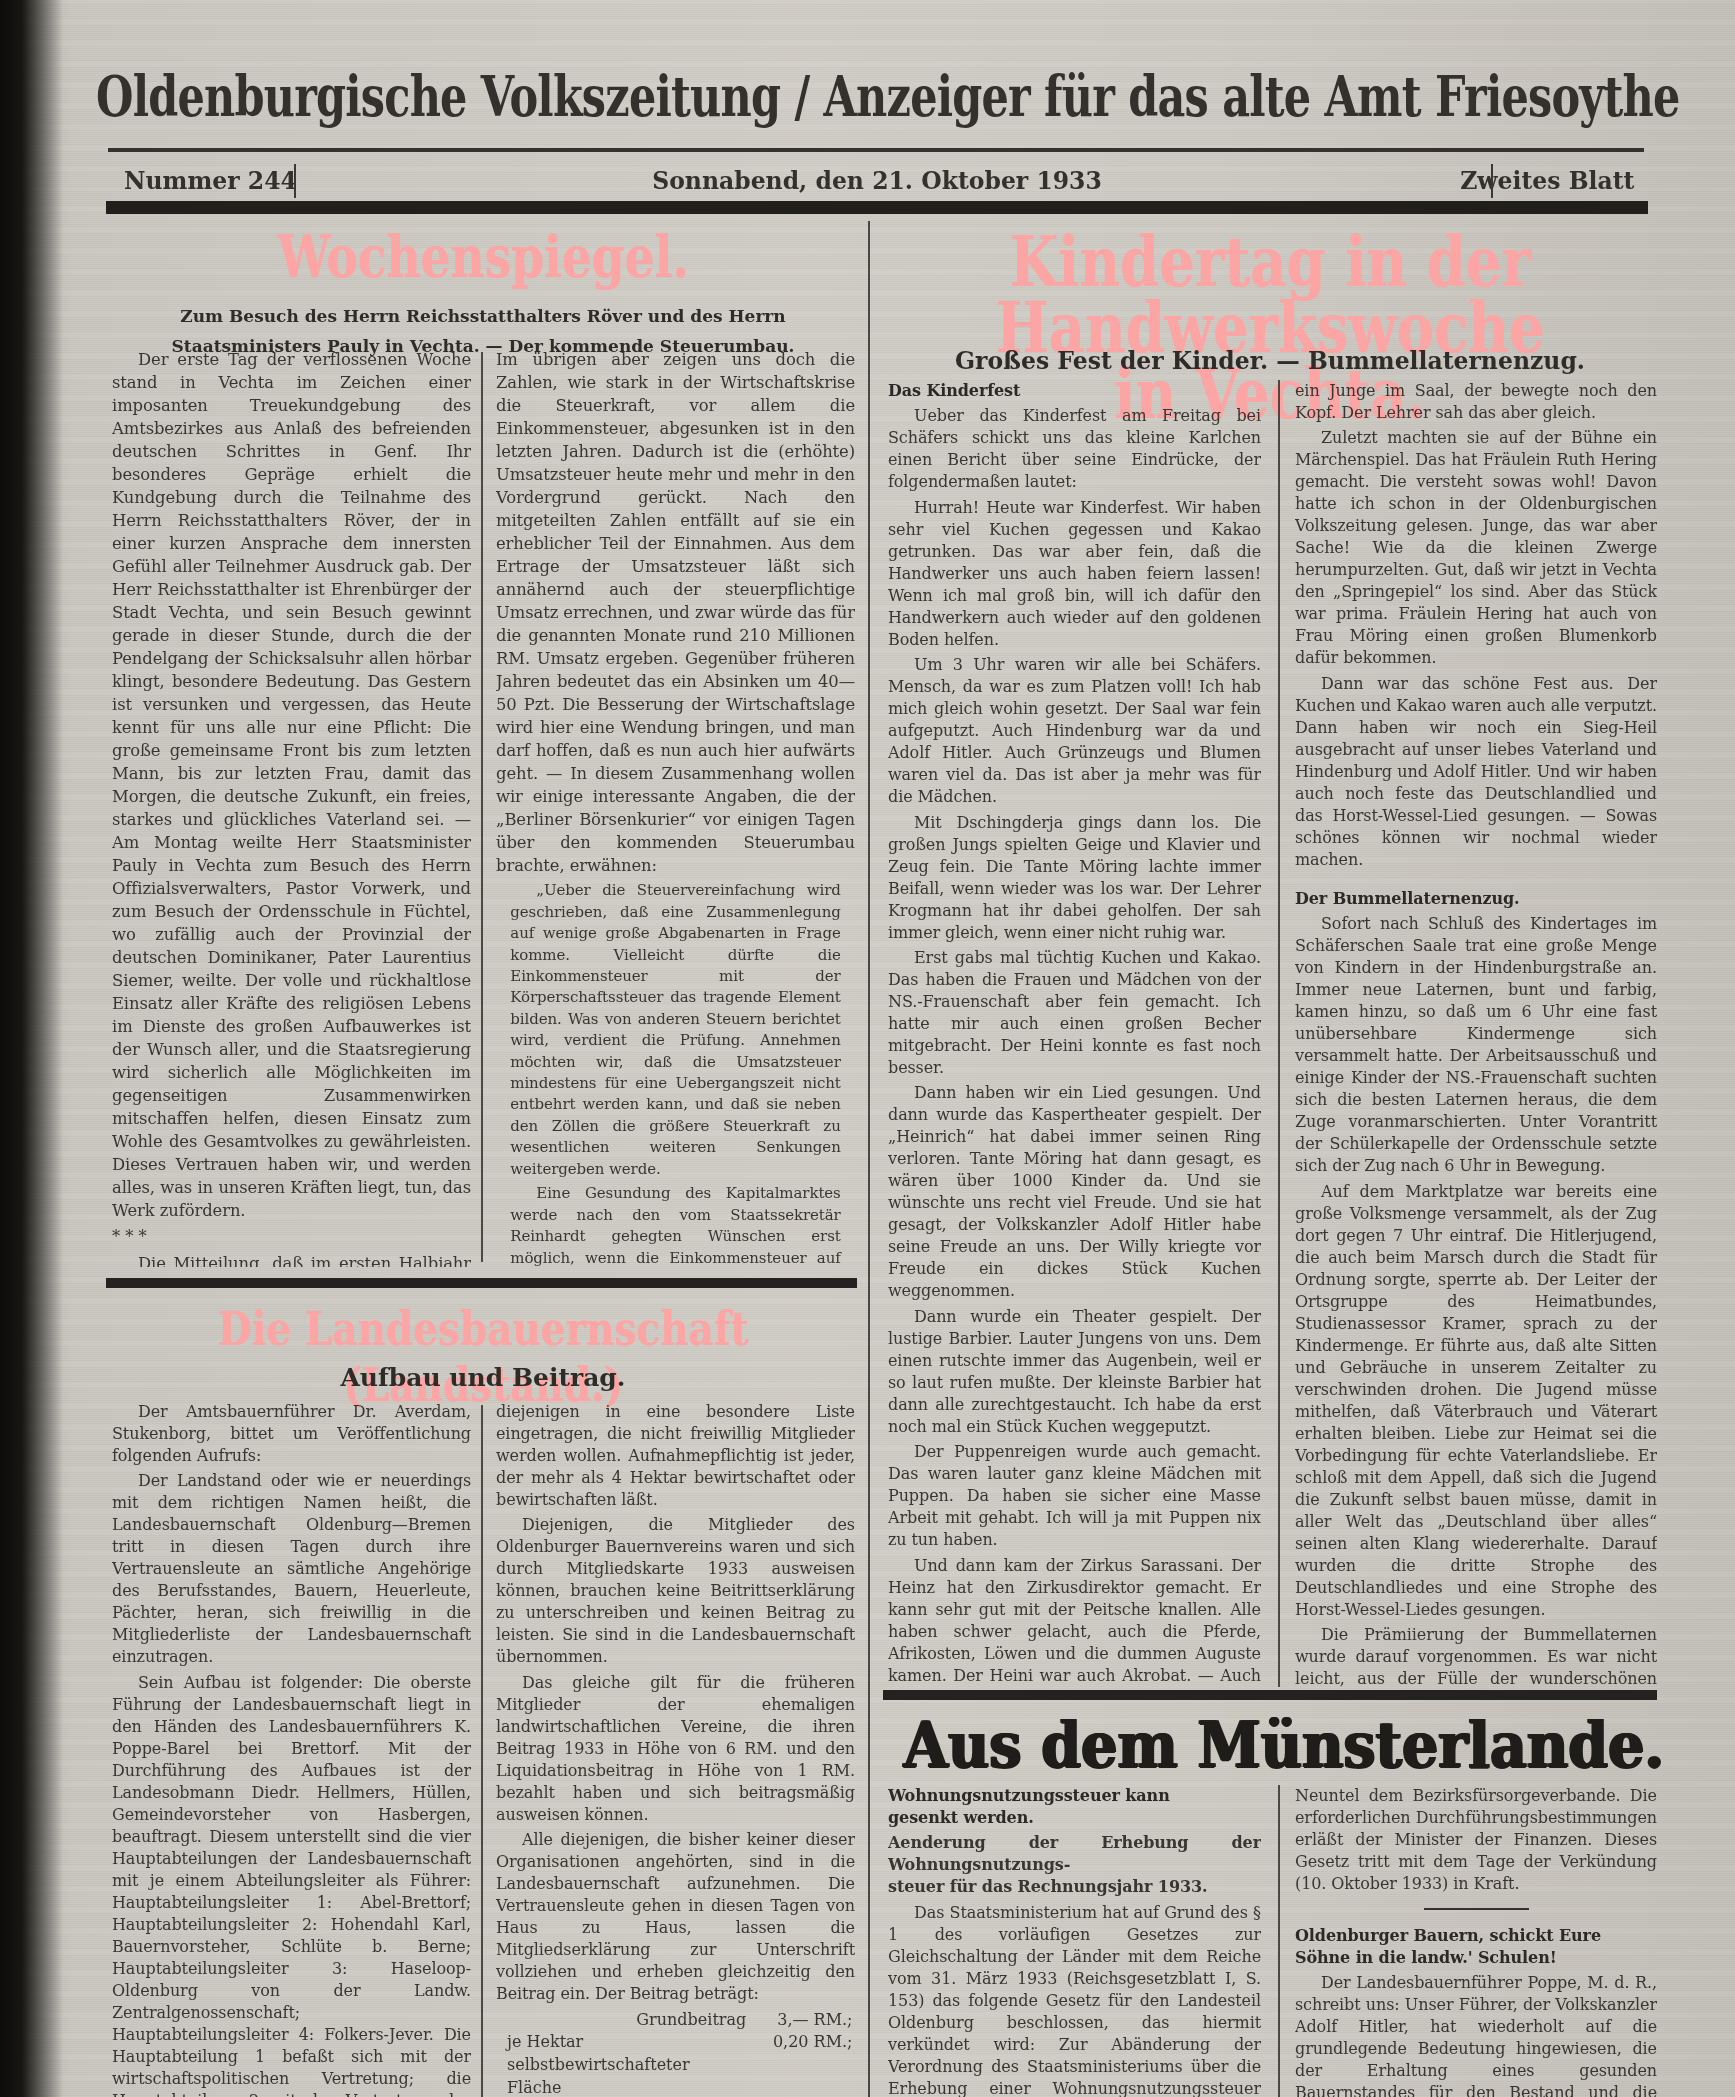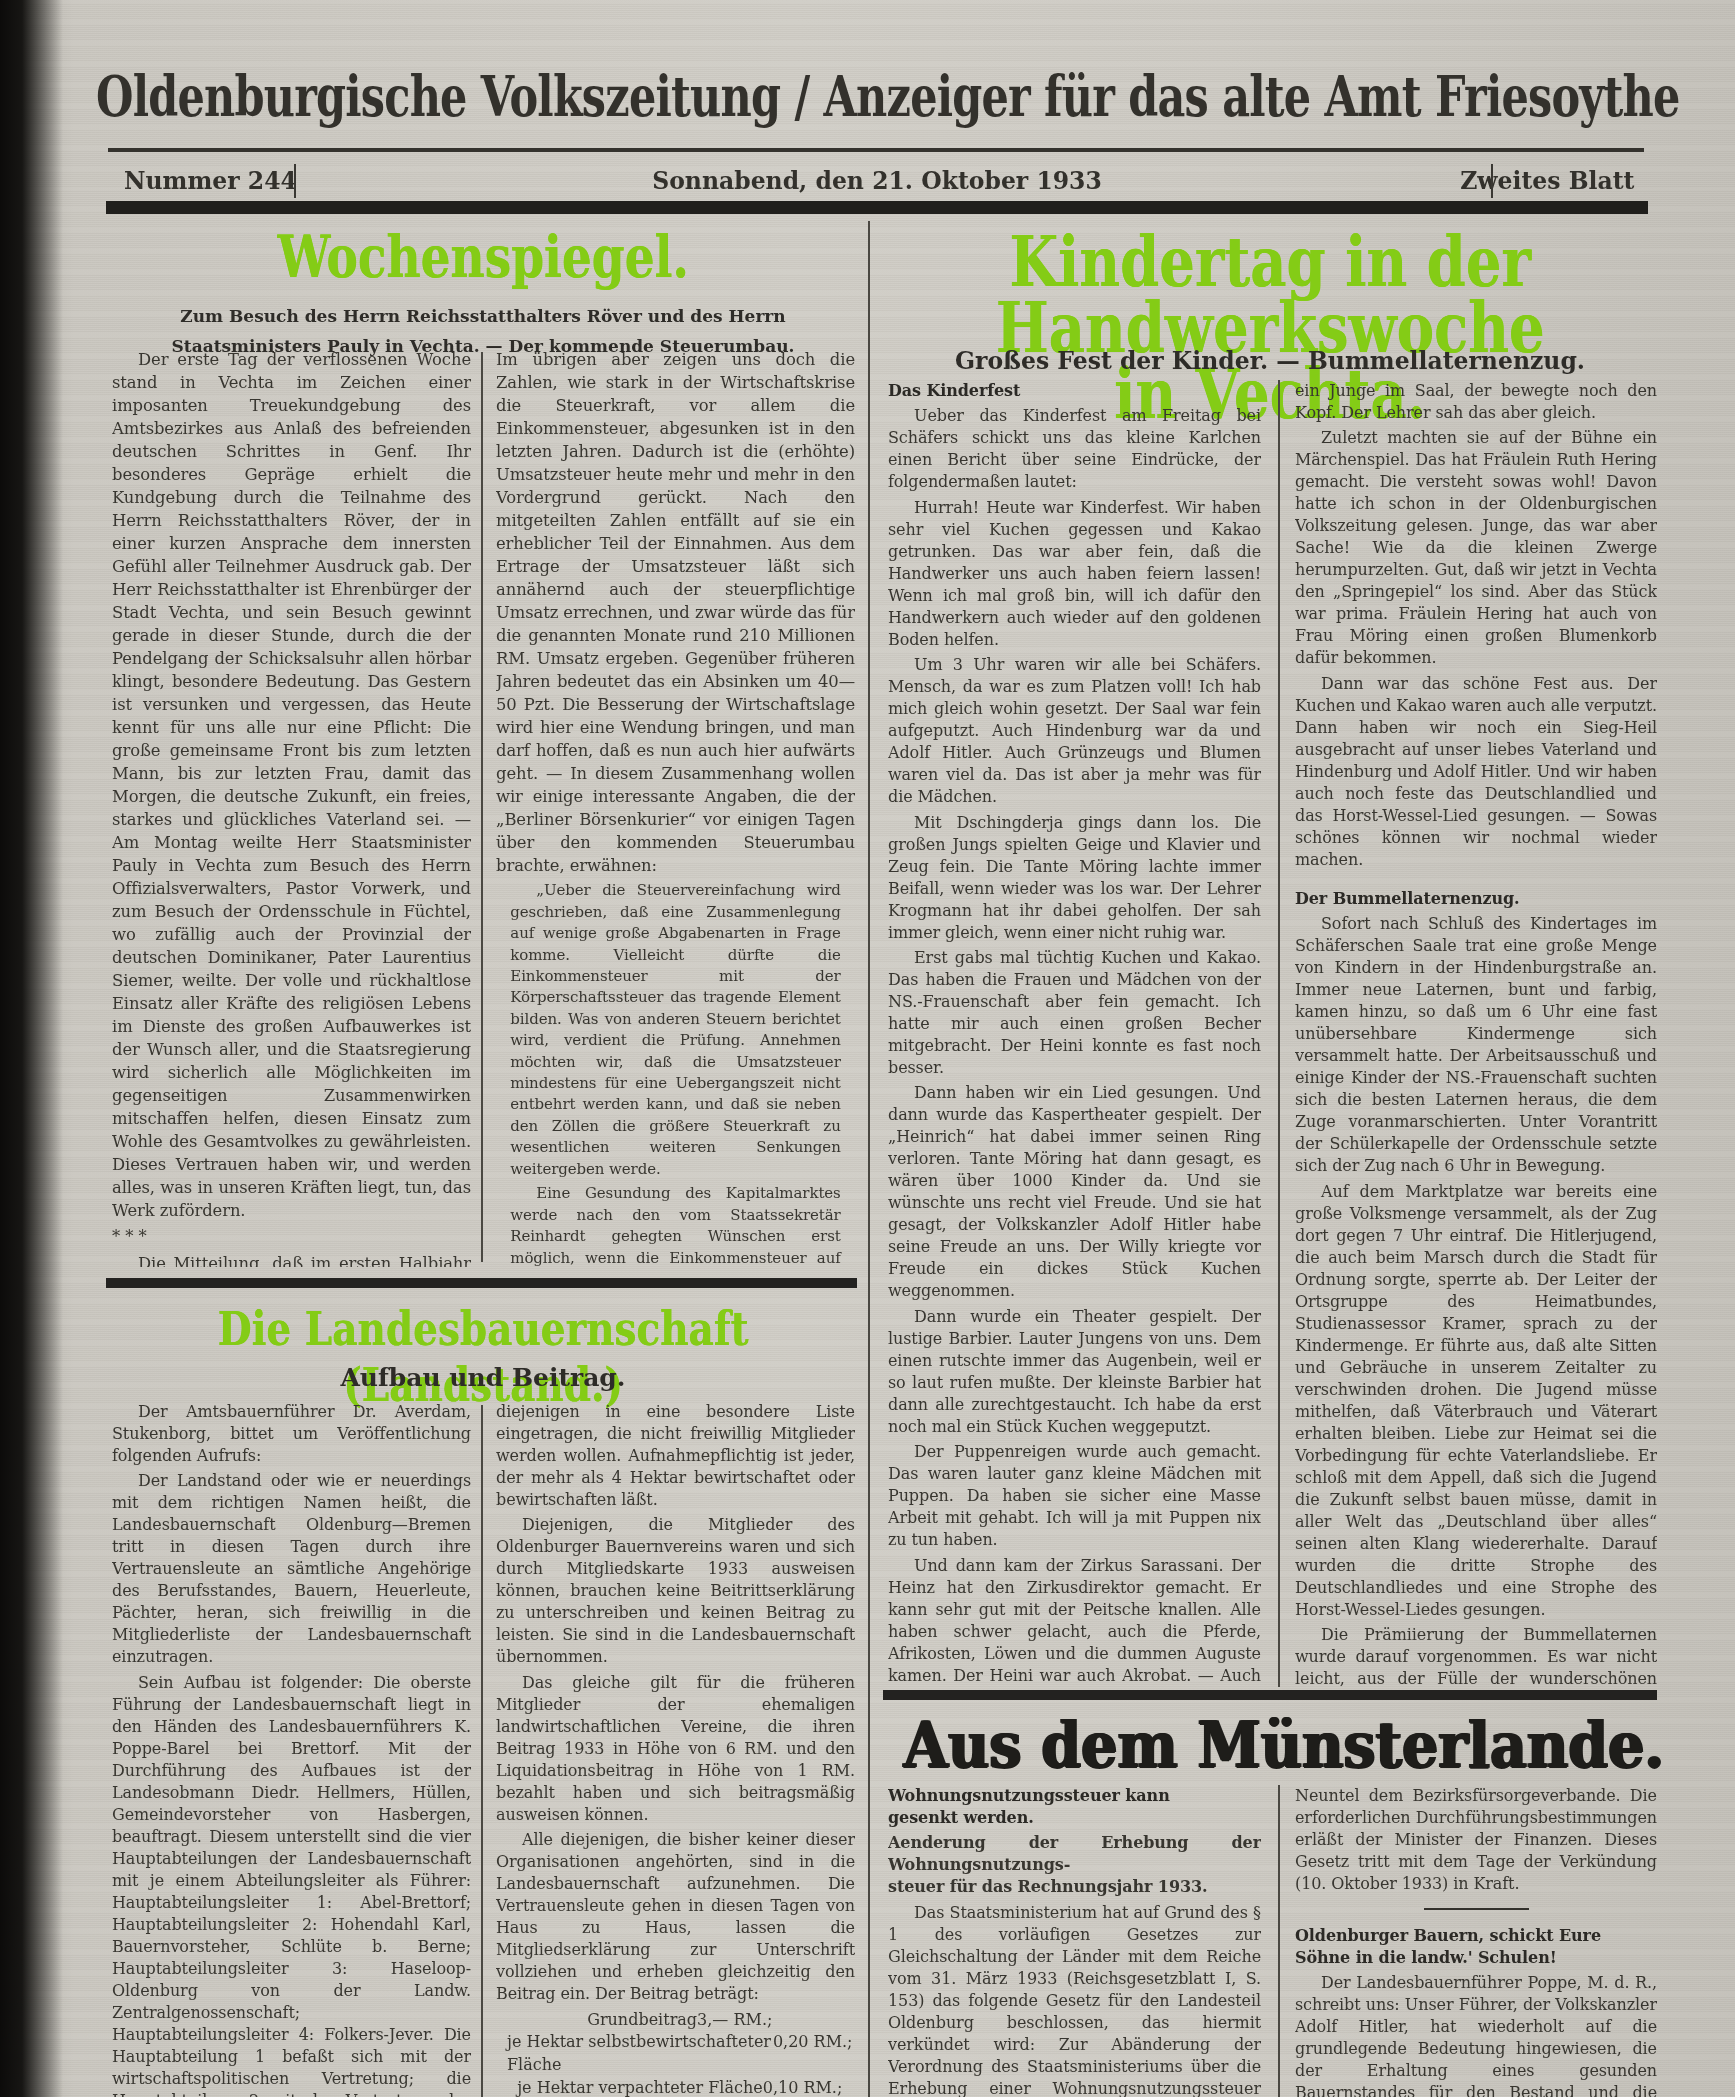--- a/index.html
+++ b/index.html
@@ -19,37 +19,37 @@
   .rule-med{position:absolute;height:10px;background:#232220;}
 
   .dateline{position:absolute;left:107px;top:164px;width:1540px;height:34px;font-weight:bold;font-size:23.5px;color:#33312c;}
   .dl-issue{position:absolute;left:17px;top:3.4px;text-align:center;}
   .dl-date{position:absolute;left:0;right:0;top:3.4px;text-align:center;}
   .dl-edition{position:absolute;right:12.6px;top:3.4px;}
   .dl-sep{position:absolute;top:0;width:1.7px;height:34px;background:#3a3833;}
 
   .vrule{position:absolute;width:1.7px;background:#4a4842;}
 
-  .sec-title{position:absolute;text-align:center;font-weight:bold;color:#84cc16;}
+  .sec-title{position:absolute;text-align:center;font-weight:bold;color:#fca5a5;}
   .sec-title .tform{display:inline-block;transform:scaleY(1.22);transform-origin:top center;white-space:pre-line;}
   .sec-subtitle{position:absolute;text-align:center;font-weight:bold;color:#2e2c28;}
 
   .col{position:absolute;overflow:hidden;}
   .col p{font-size:16.4px;line-height:23px;text-align:justify;text-indent:26px;
          margin:0 0 3.4px 0;letter-spacing:-0.1px;}
   .col-sm p{font-size:16px;line-height:22px;}
   .noindent-first p:first-child{text-indent:0;}
   .quote-block{display:block;padding:0 14.3px;}
   .quote-block p{font-size:15px;line-height:21.4px;}
   .subhead{font-size:26px;line-height:30px;font-weight:bold;text-align:center;text-indent:0!important;
            margin:4.2px 0 11px 0;color:#2b2925;}
   .subhead-lg{font-size:28.5px;line-height:34px;}
   .subsub{font-size:19px;line-height:24px;font-weight:bold;text-align:center;text-indent:0!important;margin:2.5px 0 11.7px 0;}
   .asterisks{text-align:center;text-indent:0!important;font-size:22.7px;letter-spacing:38px;margin:11px 0 7.6px 38px;}
-  .fee-row{display:flex;justify-content:center;font-size:16px;line-height:22.7px;padding:0 2.5px 0 11px;}
+  .fee-row{display:flex;justify-content:flex-end;font-size:16px;line-height:22.7px;padding:0 2.5px 0 11px;gap:31px;}
   .fee-label{text-align:left;}
   .fee-value{text-align:right;white-space:nowrap;}
   .divider-short{width:105px;height:2.9px;background:#33312c;margin:12.6px auto 14.3px auto;}
   .heavy{text-shadow:1.3px 0 0 currentColor,-1.3px 0 0 currentColor,0 0.4px 0 currentColor;color:#1e1d1a;}
   .semiheavy{text-shadow:0.4px 0 0 currentColor;}
 </style>
 </head>
 <body>
 
 <div class="page">

